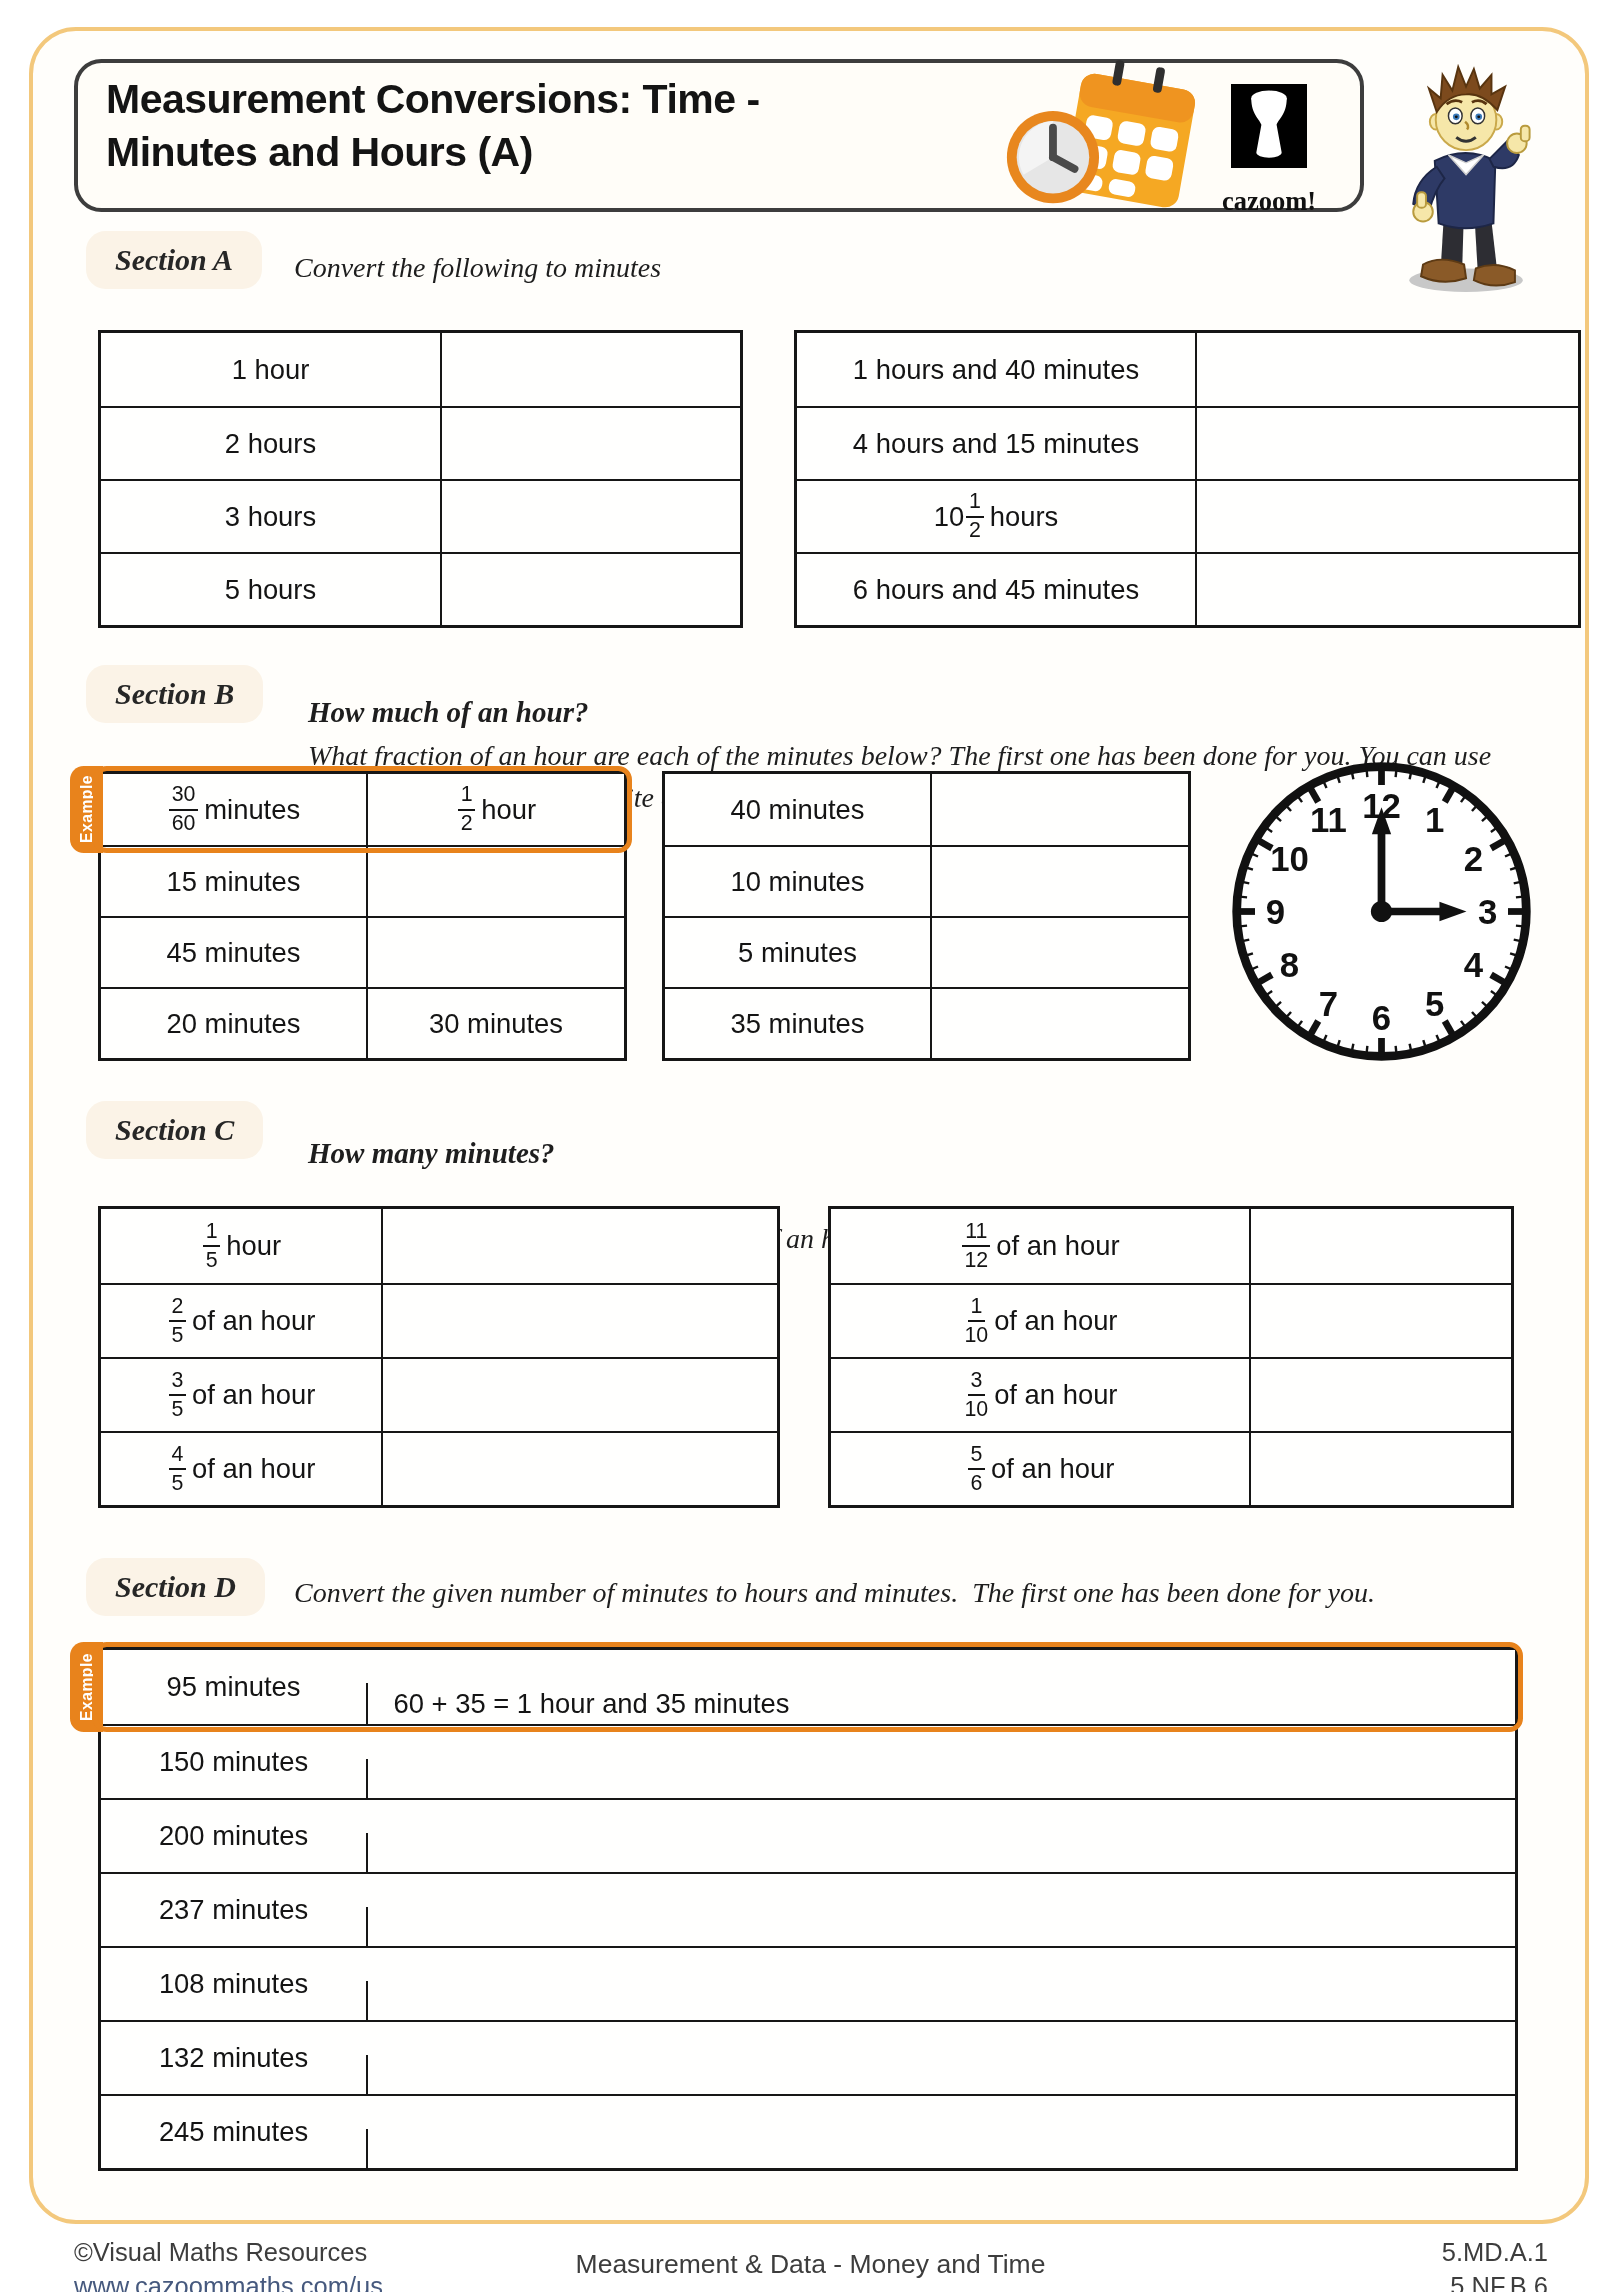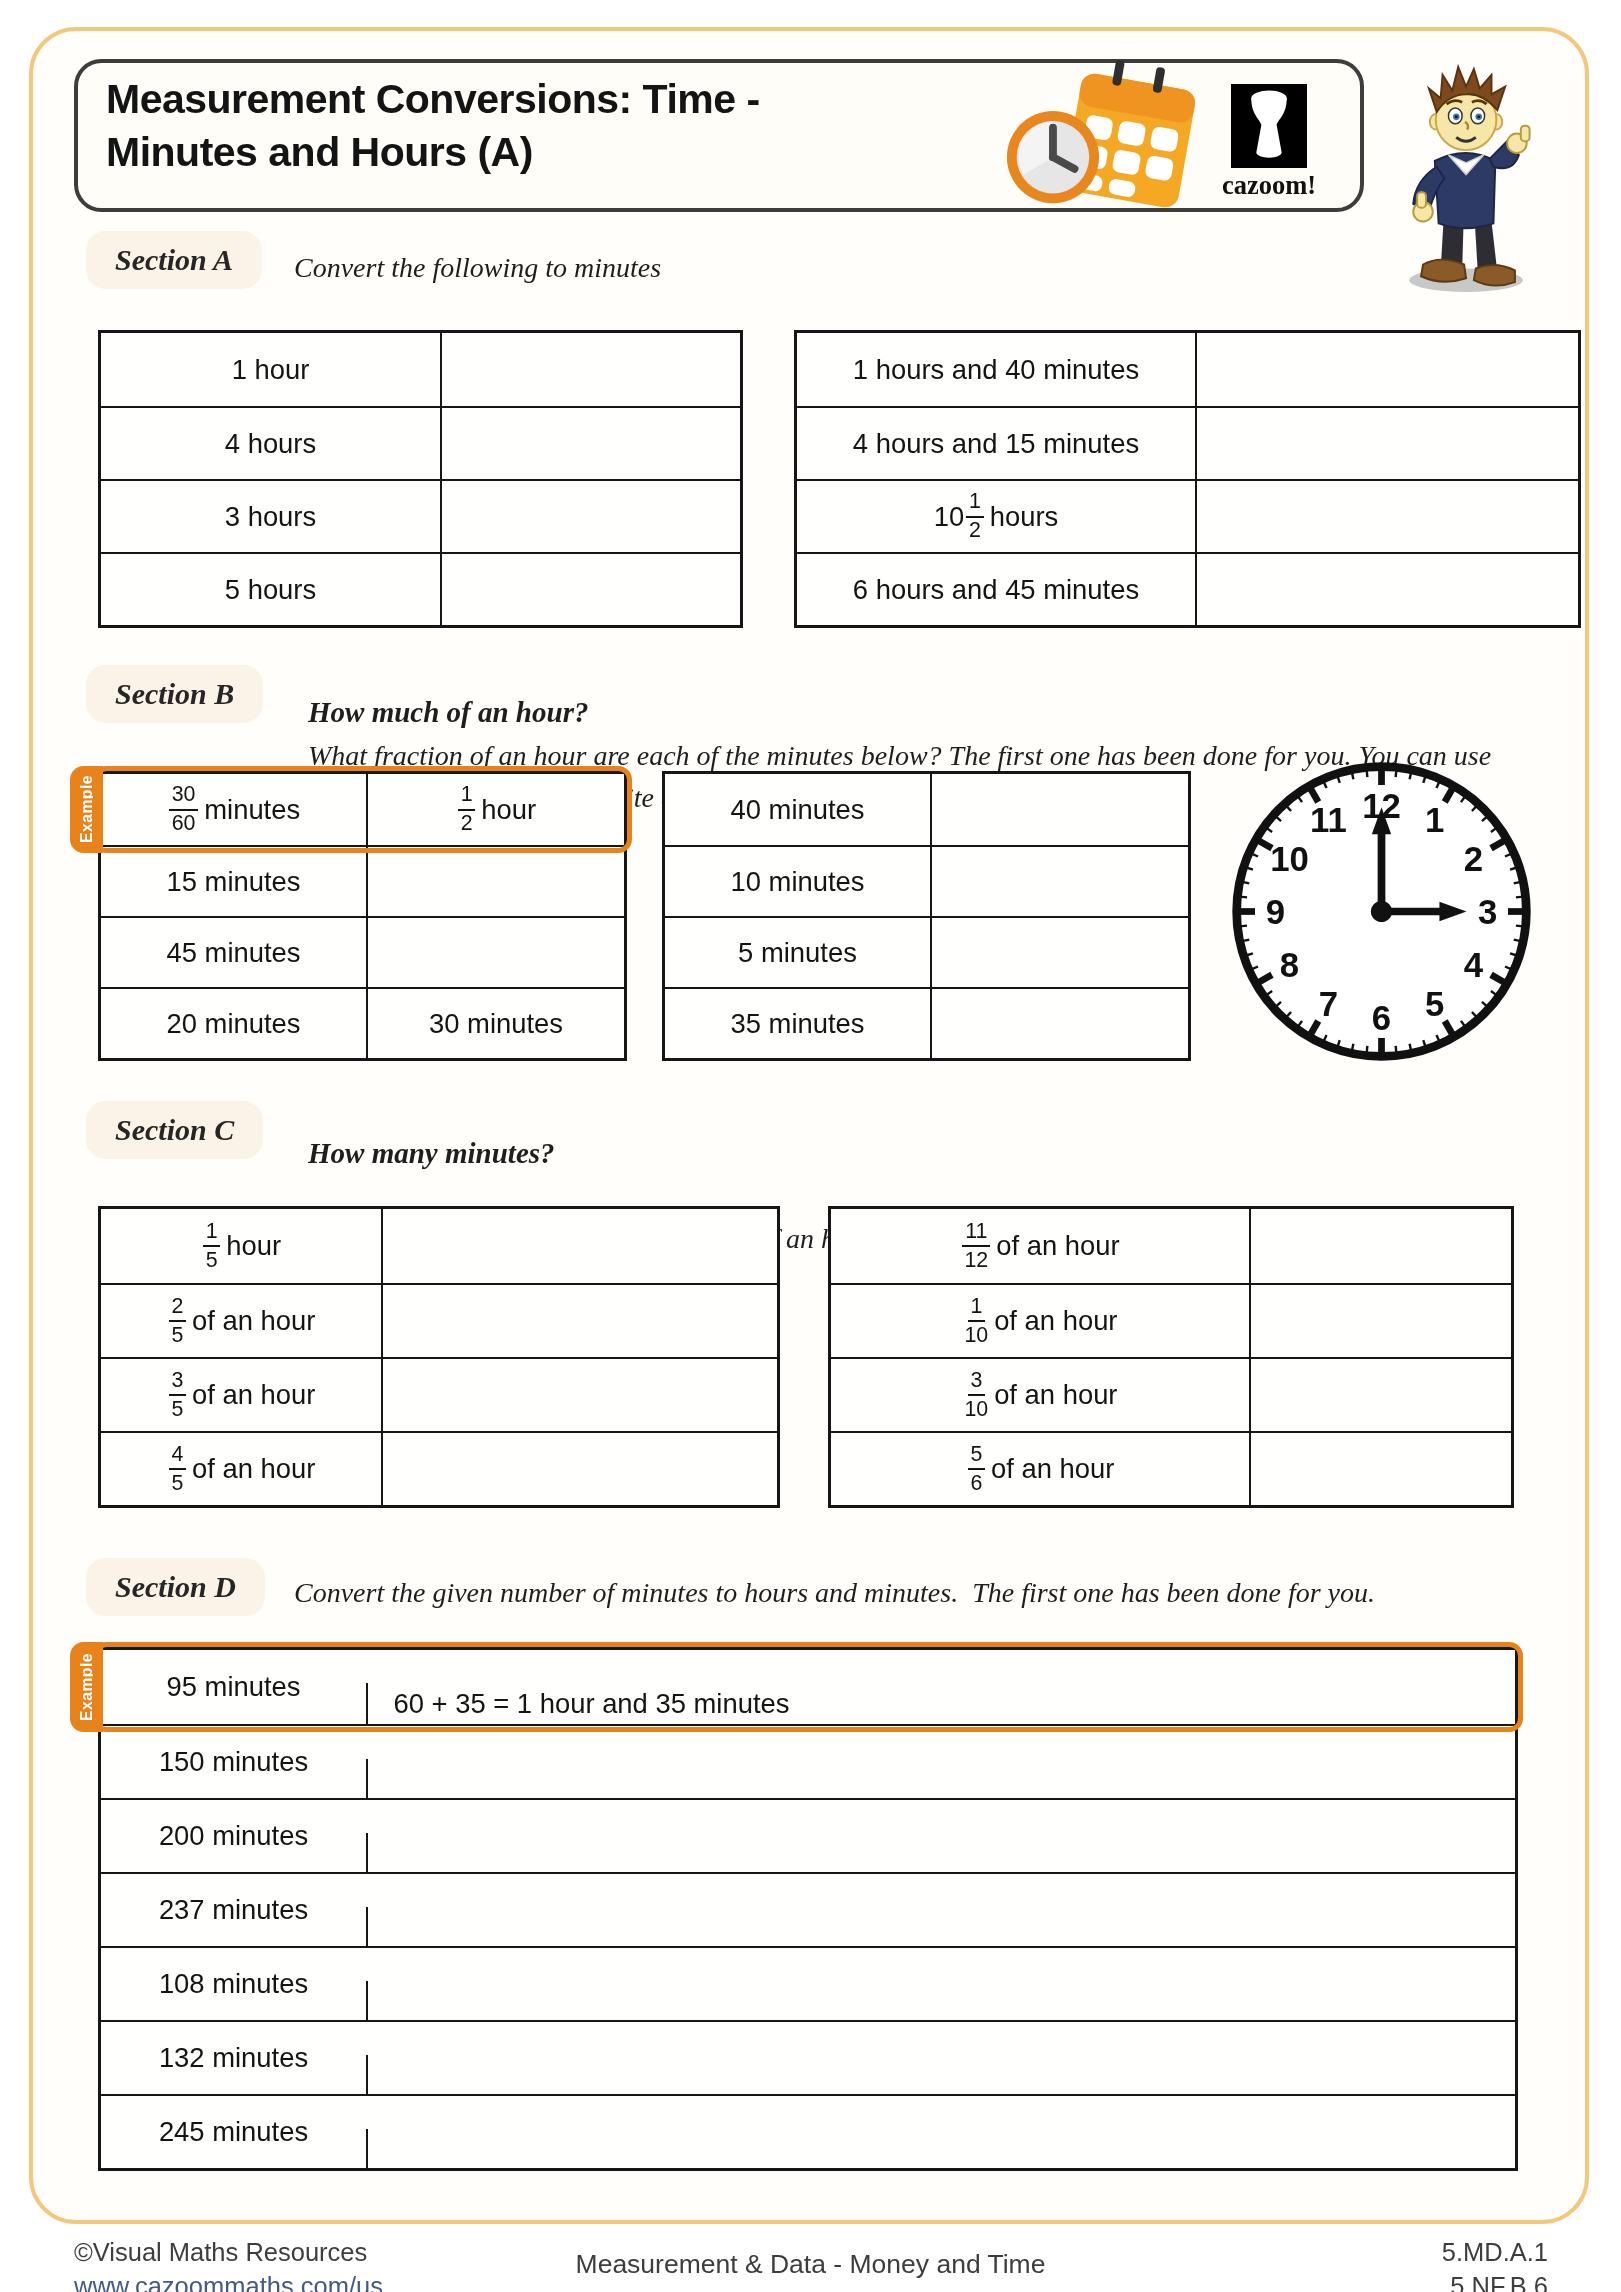--- a/index.html
+++ b/index.html
@@ -12,21 +12,21 @@
                 border:4.9px solid #f3c87c; border-radius:47px; background:#fffefb; }
 
   
   .header-box { left:74px; top:59px; width:1290px; height:153px; background:#fffdf8;
                 border:4.9px solid #3d3d3d; border-radius:27.4px; }
   .title { left:106px; top:73px; width:882px; font-size:41px; font-weight:bold;
            color:#141414; letter-spacing:-0.5px; line-height:1.3; }
   .logo-wrap { left:1215px; top:84px; width:108px; text-align:center; }
   .logo-box { width:76px; height:84px; background:#000; margin:0 auto; }
   .logo-caption { font-family:"Liberation Serif", serif; font-weight:bold;
-                  font-size:26.5px; color:#111; margin-top:2px; }
+                  font-size:26.5px; color:#111; margin-top:18px; }
 
   
   .pill { background:#fbf3e7; border-radius:19.6px; padding:12px 29px;
           font-family:"Liberation Serif", serif; font-style:italic; font-weight:bold;
           font-size:30px; color:#262626; display:inline-block; }
   .ins  { font-family:"Liberation Serif", serif; font-style:italic; font-size:28px;
           color:#1e1e1e; white-space:pre-wrap; line-height:1.5; }
   .ins b { font-size:29px; }
 
   
@@ -142,21 +142,21 @@
 
 <div class="abs wtable" style="left:98px; top:330px; width:645px; --c1:339px; --rh:73px;">
     <div class="t-row">
       <div class="t-cell prompt">
         <span>1 hour</span>
       </div>
       <div class="t-cell answer"></div>
     </div>
     <div class="t-row">
       <div class="t-cell prompt">
-        <span>4 hours</span>
+        <span>2 hours</span>
       </div>
       <div class="t-cell answer"></div>
     </div>
     <div class="t-row">
       <div class="t-cell prompt">
         <span>3 hours</span>
       </div>
       <div class="t-cell answer"></div>
     </div>
     <div class="t-row">

